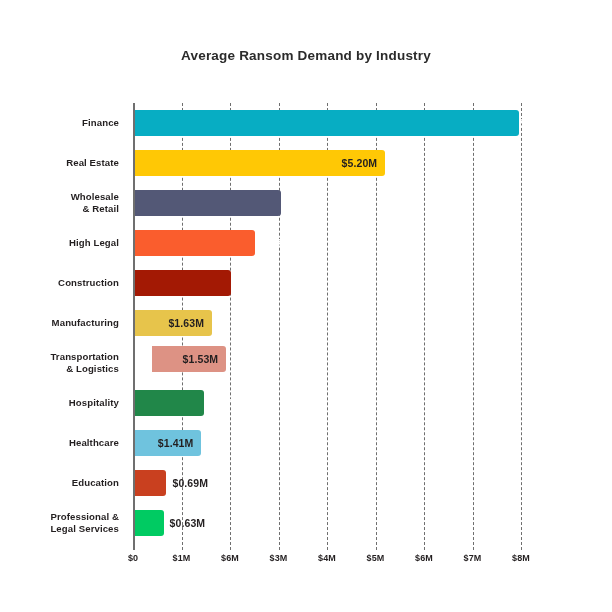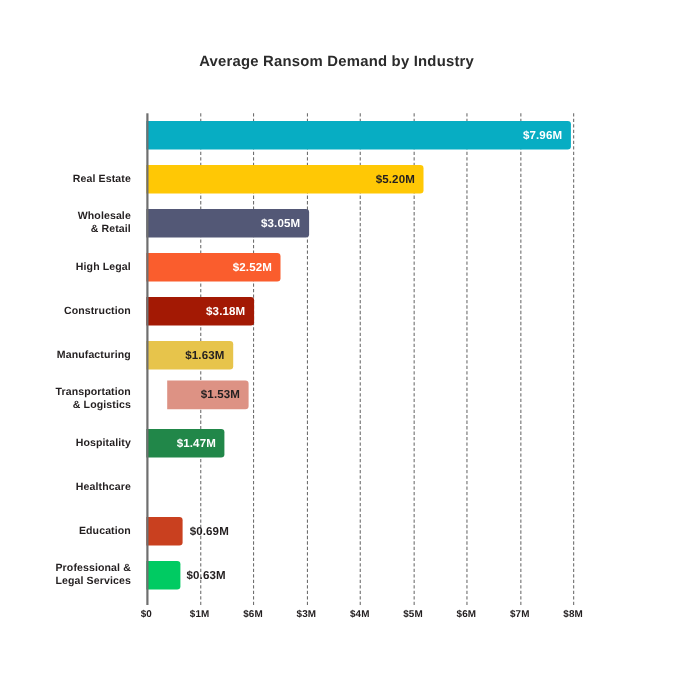--- a/index.html
+++ b/index.html
@@ -90,20 +90,21 @@
     top: 7px;
     height: 26px;
     line-height: 26px;
     font-size: 10.5px;
     font-weight: bold;
     white-space: nowrap;
     letter-spacing: 0.1px;
   }
   .bar-value.inside {
     color: #ffffff;
+    padding-left: 44px;
   }
   .bar-value.inside-dark {
     color: #231f20;
   }
   .bar-value.outside {
     color: #231f20;
   }
 
   
   #cat-labels {
@@ -152,20 +153,25 @@
   }
 </style>
 </head>
 <body>
 
 <div id="chart-root">
 
   <div id="chart-title">Average Ransom Demand by Industry</div>
 
   <div id="cat-labels">
+      <div class="cat-label" style="top: 0px;">
+        <div>
+          <span>Finance</span>
+        </div>
+      </div>
       <div class="cat-label" style="top: 40px;">
         <div>
           <span>Real Estate</span>
         </div>
       </div>
       <div class="cat-label" style="top: 80px;">
         <div>
           <span>Wholesale</span>
           <span>&amp; Retail</span>
         </div>
@@ -250,20 +256,24 @@
           <div class="bar" title="Manufacturing: $1.63M" style="width: 79.055px; background: rgb(231, 196, 75);"></div>
           <div class="bar-value inside-dark" style="color: rgb(35, 31, 32); left: 0px; width: 71.055px; text-align: right;">$1.63M</div>
         </div>
         <div class="bar-row" style="top: 236px; margin-left: 19px;">
           <div class="bar" title="Transportation &amp; Logistics: $1.53M" style="width: 74.205px; background: rgb(221, 146, 132);"></div>
           <div class="bar-value inside-dark" style="color: rgb(35, 31, 32); left: 0px; width: 66.205px; text-align: right;">$1.53M</div>
         </div>
         <div class="bar-row" style="top: 280px;">
           <div class="bar" title="Hospitality: $1.47M" style="width: 71.295px; background: rgb(33, 135, 73);"></div>
           <div class="bar-value inside" style="color: rgb(255, 255, 255); left: 0px; width: 63.295px; text-align: right;">$1.47M</div>
+        </div>
+        <div class="bar-row" style="top: 320px;">
+          <div class="bar" title="Healthcare: $1.41M" style="width: 68.385px; background: rgb(111, 195, 222);"></div>
+          <div class="bar-value inside-dark" style="color: rgb(35, 31, 32); left: 0px; width: 60.385px; text-align: right;">$1.41M</div>
         </div>
         <div class="bar-row" style="top: 360px; text-align: center;">
           <div class="bar" title="Education: $0.69M" style="width: 33.465px; background: rgb(201, 64, 31);"></div>
           <div class="bar-value outside" style="color: rgb(35, 31, 32); left: 39.465px;">$0.69M</div>
         </div>
         <div class="bar-row" style="top: 400px;">
           <div class="bar" title="Professional &amp; Legal Services: $0.63M" style="width: 30.555px; background: rgb(0, 203, 98);"></div>
           <div class="bar-value outside" style="color: rgb(35, 31, 32); left: 36.555px;">$0.63M</div>
         </div>
       </div>

